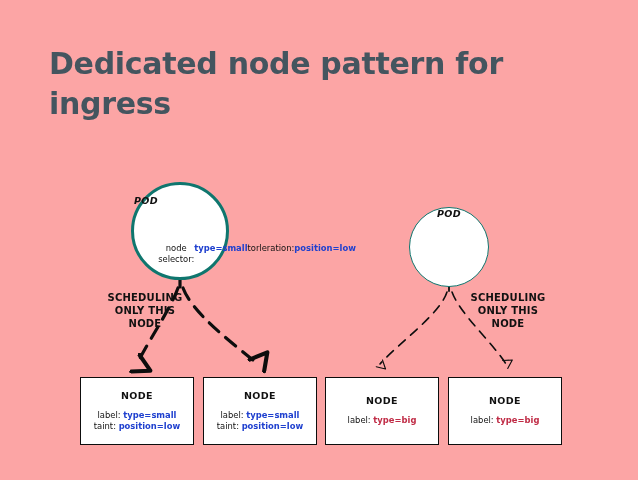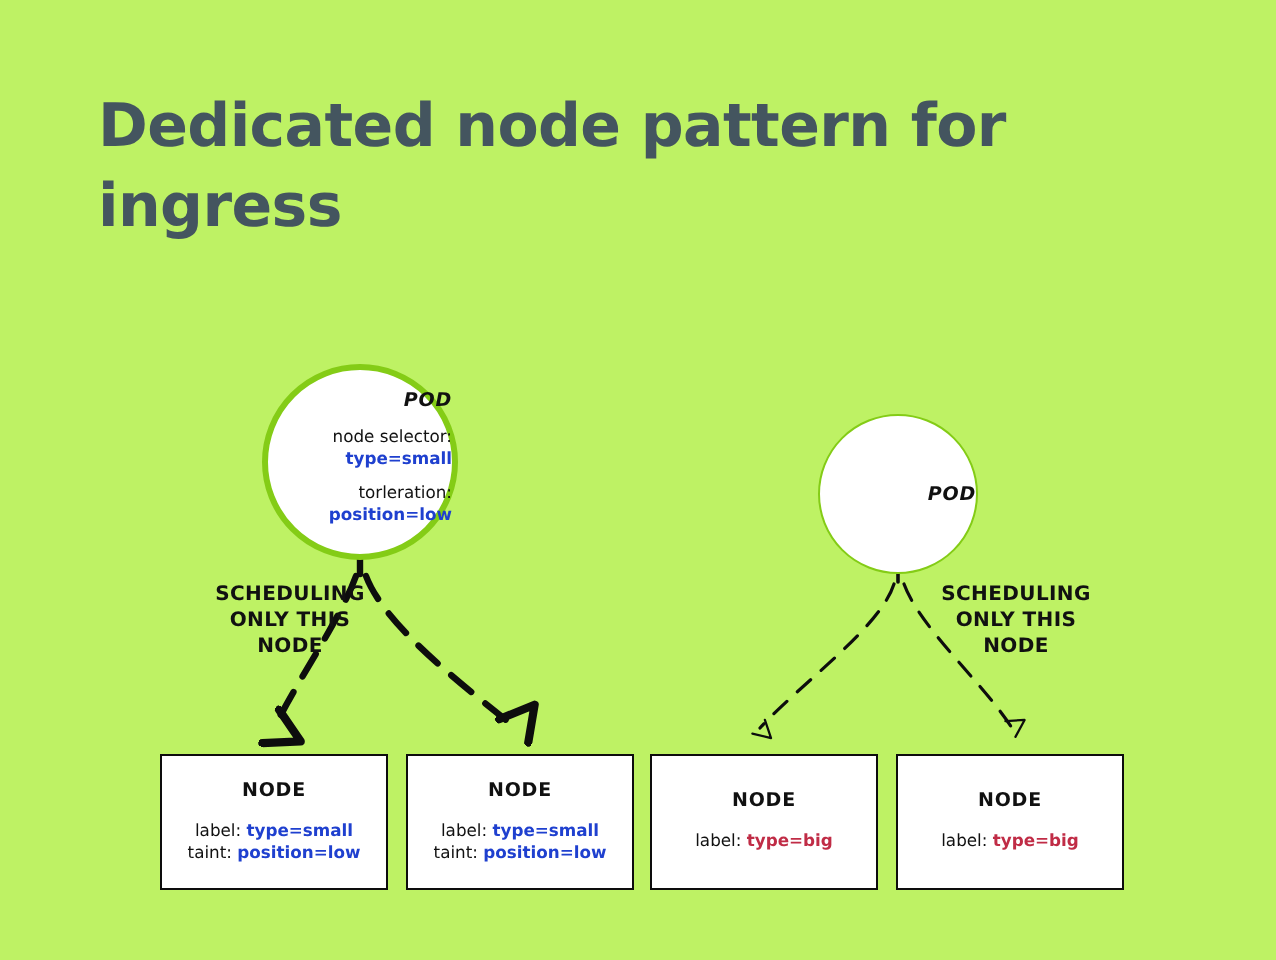--- a/index.html
+++ b/index.html
@@ -13,21 +13,21 @@
     background: #fdf6e0;
     font-family: "DejaVu Sans", sans-serif;
     overflow: hidden;
     position: relative;
   }
 
   #slide {
     position: relative;
     width: 638px;
     height: 480px;
-    background: #bef264;
+    background: #fca5a5;
   }
 
   
   .title {
     position: absolute;
     left: 49px;
     top: 44px;
     width: 480px;
     font-family: "DejaVu Sans", sans-serif;
     font-size: 30px;
@@ -54,25 +54,25 @@
     width: 638px;
     height: 480px;
     pointer-events: none;
   }
 
   
   .pod {
     position: absolute;
     border-radius: 50%;
     background: #ffffff;
-    border: 3px solid #84cc16;
+    border: 3px solid #0f766e;
     box-sizing: border-box;
     display: flex;
-    flex-direction: column;
-    align-items: flex-end;
+    flex-direction: row;
+    align-items: flex-start;
     justify-content: flex-start;
     text-align: center;
   }
   .pod.thin {
     border-width: 1.6px;
     justify-content: center;
   }
 
   .pod-title {
     font-family: "DejaVu Sans", sans-serif;
@@ -81,20 +81,21 @@
     font-style: italic;
     color: #111111;
     letter-spacing: 0.4px;
   }
 
   .pod-line {
     font-family: "DejaVu Sans", sans-serif;
     font-size: 8.4px;
     color: #111111;
     line-height: 1.25;
+    margin-top: 48px;
   }
   .pod-line.accent {
     font-weight: bold;
     color: #1f40cf;
   }
 
   .pod-gap { height: 7px; }
 
   
   .node-box {

